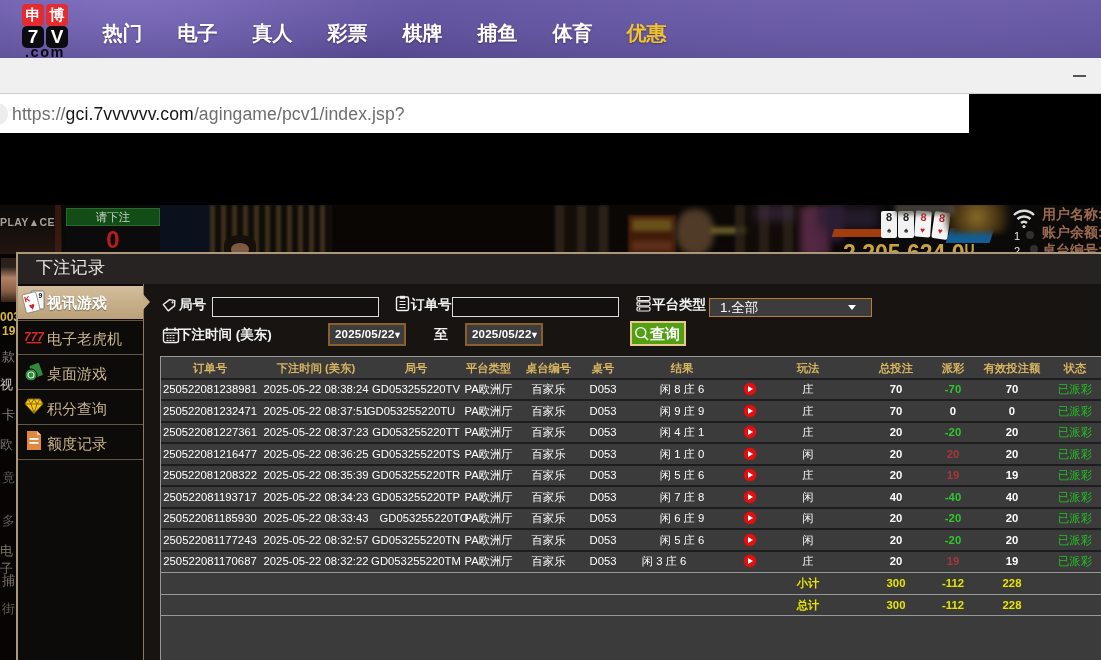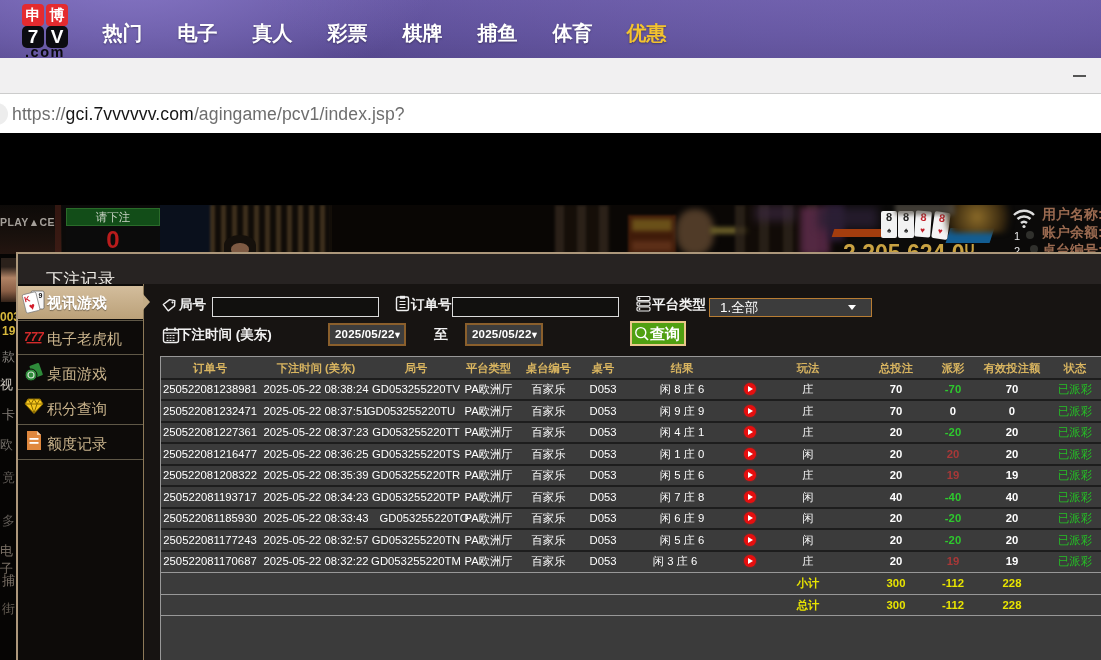--- a/index.html
+++ b/index.html
@@ -31,21 +31,21 @@
     <span class="abs" style="left:477.5px;">捕鱼</span>
     <span class="abs" style="left:552.5px;">体育</span>
     <span class="abs" style="left:626.5px;color:#f3c32e;">优惠</span>
   </div>
 </div>
 
 <div class="abs" style="left:0;top:58px;width:1101px;height:36px;background:#f1f0f1;border-bottom:1px solid #cccccc;">
   <div class="abs" style="left:1073px;top:17px;width:13px;height:2px;background:#555;"></div>
 </div>
 
-<div class="abs" style="left:0;top:94px;width:1101px;height:39px;background:#fff;">
+<div class="abs" style="left:0;top:94px;width:969px;height:39px;background:#fff;">
   <div class="abs" style="left:-14px;top:9px;width:22px;height:22px;border-radius:50%;background:#ededed;"></div>
   <div class="abs" style="left:12px;top:10px;font-size:17.6px;letter-spacing:0.1px;color:#6e6e6e;">https://<span style="color:#161616;">gci.7vvvvvv.com</span>/agingame/pcv1/index.jsp?</div>
 </div>
 
 <div class="abs" style="left:0;top:133px;width:1101px;height:72px;background:#000;"></div>
 
 <div class="abs" id="video" style="left:0;top:205px;width:1101px;height:50px;background:#0b0a09;overflow:hidden;">
 
   <div class="abs" style="left:0;top:0;width:62px;height:50px;background:linear-gradient(180deg,#0d0a08 0%,#17100c 55%,#241510 100%);"></div>
   <div class="abs" style="left:0px;top:11px;font-size:10.5px;font-weight:bold;color:#a5a09a;letter-spacing:0.4px;text-align:center;">PLAY▲CE</div>
@@ -113,21 +113,21 @@
   <div class="abs" style="left:2px;top:215px;color:#5f5a55;font-size:13px;">竟</div>
   <div class="abs" style="left:2px;top:258px;color:#5f5a55;font-size:13px;">多</div>
   <div class="abs" style="left:0px;top:288px;color:#7a7066;font-size:13px;">电子</div>
   <div class="abs" style="left:2px;top:318px;color:#7a7066;font-size:13px;">捕</div>
   <div class="abs" style="left:2px;top:346px;color:#6a6258;font-size:13px;">街</div>
 </div>
 
 <div class="abs" id="panel" style="left:16px;top:252px;width:1085px;height:408px;background:#171412;border-top:2px solid #ac977b;border-left:2px solid #ac977b;">
 
   <div class="abs" style="left:0;top:0;width:1083px;height:30px;background:#272322;">
-    <div class="abs" style="left:28px;top:2px;color:#f1eee8;font-size:17px;letter-spacing:0.3px;margin-top:12px;">下注记录</div>
+    <div class="abs" style="left:18px;top:2px;color:#f1eee8;font-size:17px;letter-spacing:0.3px;">下注记录</div>
   </div>
 
   <div class="abs" id="sidebar" style="left:0;top:30px;width:125px;height:376px;background:#0d0b09;">
     <div class="abs" style="left:125px;top:0;width:1px;height:376px;background:#8d7a59;"></div>
 
     <div class="abs" style="left:0;top:2px;width:125px;height:33px;background:linear-gradient(180deg,#d3bd9c,#bba179);"></div>
     <div class="abs" style="left:125px;top:10px;width:0;height:0;border-top:8.5px solid transparent;border-bottom:8.5px solid transparent;border-left:7px solid #c3ac86;"></div>
     <div class="abs" style="left:29px;top:10px;color:#ffffff;font-size:15px;font-weight:bold;text-shadow:0 1px 1px rgba(0,0,0,.4);">视讯游戏</div>
 
     <svg class="abs" style="left:2px;top:4px;" width="26" height="28" viewBox="0 0 26 28">
@@ -390,21 +390,21 @@
         <span class="cc" style="left:914px;color:#25c025;">已派彩</span>
       </div>
   <div class="trow" style="top:193.5px;height:21.5px;">
         <div class="sep"></div>
         <span class="cc" style="left:49px;">250522081170687</span>
         <span class="cc" style="left:155px;">2025-05-22 08:32:22</span>
         <span class="cc" style="left:255px;">GD053255220TM</span>
         <span class="cc" style="left:327.5px;">PA欧洲厅</span>
         <span class="cc" style="left:387.5px;">百家乐</span>
         <span class="cc" style="left:442px;">D053</span>
-        <span class="cc" style="left:514px;">闲 3 庄 6</span>
+        <span class="cc" style="left:503px;">闲 3 庄 6</span>
         <span class="cc" style="left:589px;width:12px;height:12px;border-radius:50%;background:#e60f0f;box-shadow:0 0 2px rgba(230,15,15,.8);">
           <i style="position:absolute;left:4px;top:2.8px;width:0;height:0;border-top:3.2px solid transparent;border-bottom:3.2px solid transparent;border-left:5.2px solid #fff;"></i>
         </span>
         <span class="cc" style="left:647px;">庄</span>
         <span class="cc" style="left:735px;font-weight:bold;">20</span>
         <span class="cc" style="left:792px;font-weight:bold;color:#a83838;">19</span>
         <span class="cc" style="left:851px;font-weight:bold;">19</span>
         <span class="cc" style="left:914px;color:#25c025;">已派彩</span>
       </div>
   <div class="trow" style="top:215px;height:21.5px;border-top:1px solid #989898;">

